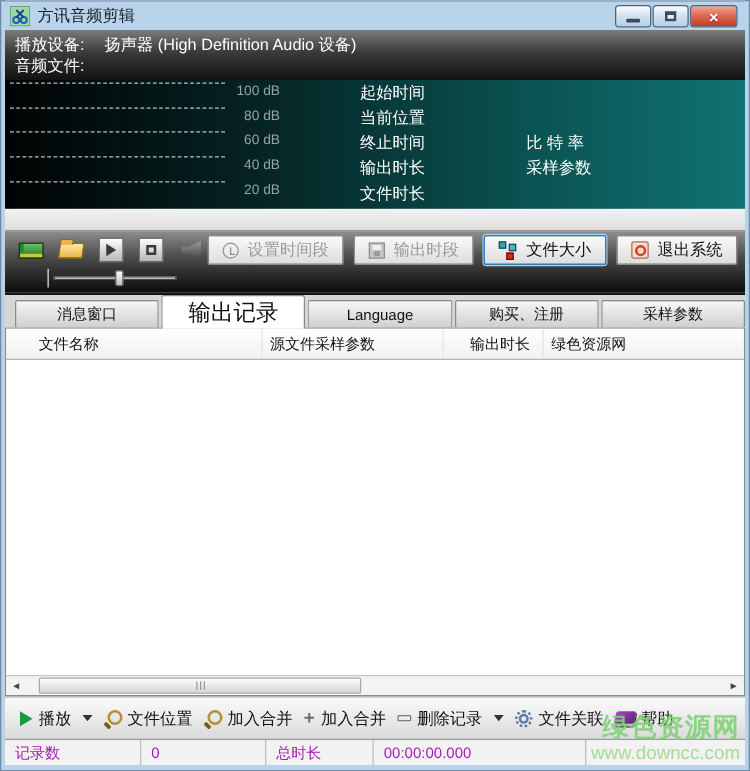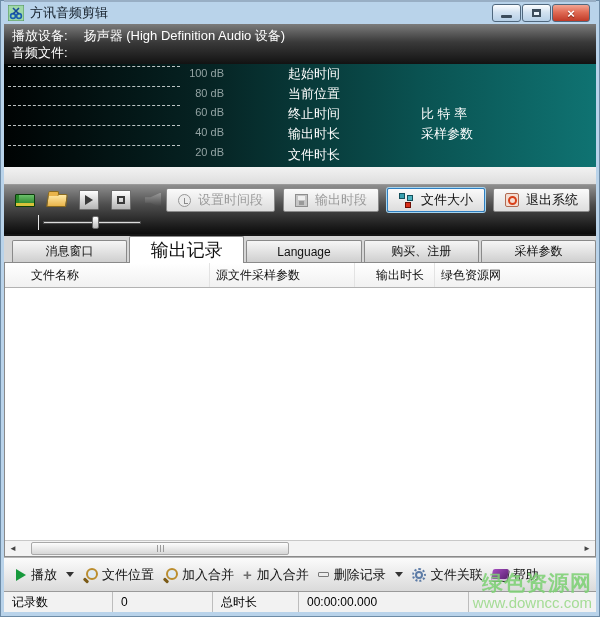--- a/index.html
+++ b/index.html
@@ -131,21 +131,21 @@
   .ic-minus{ width:11px; height:5px; border:1px solid #7a7a7a; background:#ececec; border-radius:1px; }
   .ic-gear{ width:14px; height:14px; border:2px dotted #5c7ba6; border-radius:50%;
     display:grid; place-items:center; }
   .ic-gear::before{ content:""; width:4px; height:4px; border:2px solid #5c7ba6; border-radius:50%; }
   .ic-bookb{ position:relative; width:16px; height:12px; border-radius:2px;
     background:linear-gradient(135deg,#a64fc0,#571d6e); transform:skewX(-10deg);
     box-shadow:inset 0 -2px 0 rgba(255,255,255,.7), 1px 1px 0 #333; }
   
   .statusbar{ height:21px; background:#f2f2f2; border-top:1px solid #9a9a9a;
     display:grid; grid-template-columns:108px 100px 86px 170px 1fr; align-items:center;
-    font-size:12px; color:#000000; }
+    font-size:12px; color:#a21caf; }
   .sc{ height:100%; display:flex; align-items:center; padding:0 8px; white-space:nowrap; }
   .sc + .sc{ border-left:1px solid #bdbdbd; }
   
   .watermark{ position:absolute; right:8px; bottom:7px; text-align:right; z-index:9;
     pointer-events:none; line-height:1; }
   .wm1{ font-size:21px; font-weight:bold; color:rgba(125,208,116,.88); letter-spacing:1px; }
   .wm2{ font-size:15px; color:#a5dc96; margin-top:2px; }
 </style>
 </head>
 <body>

